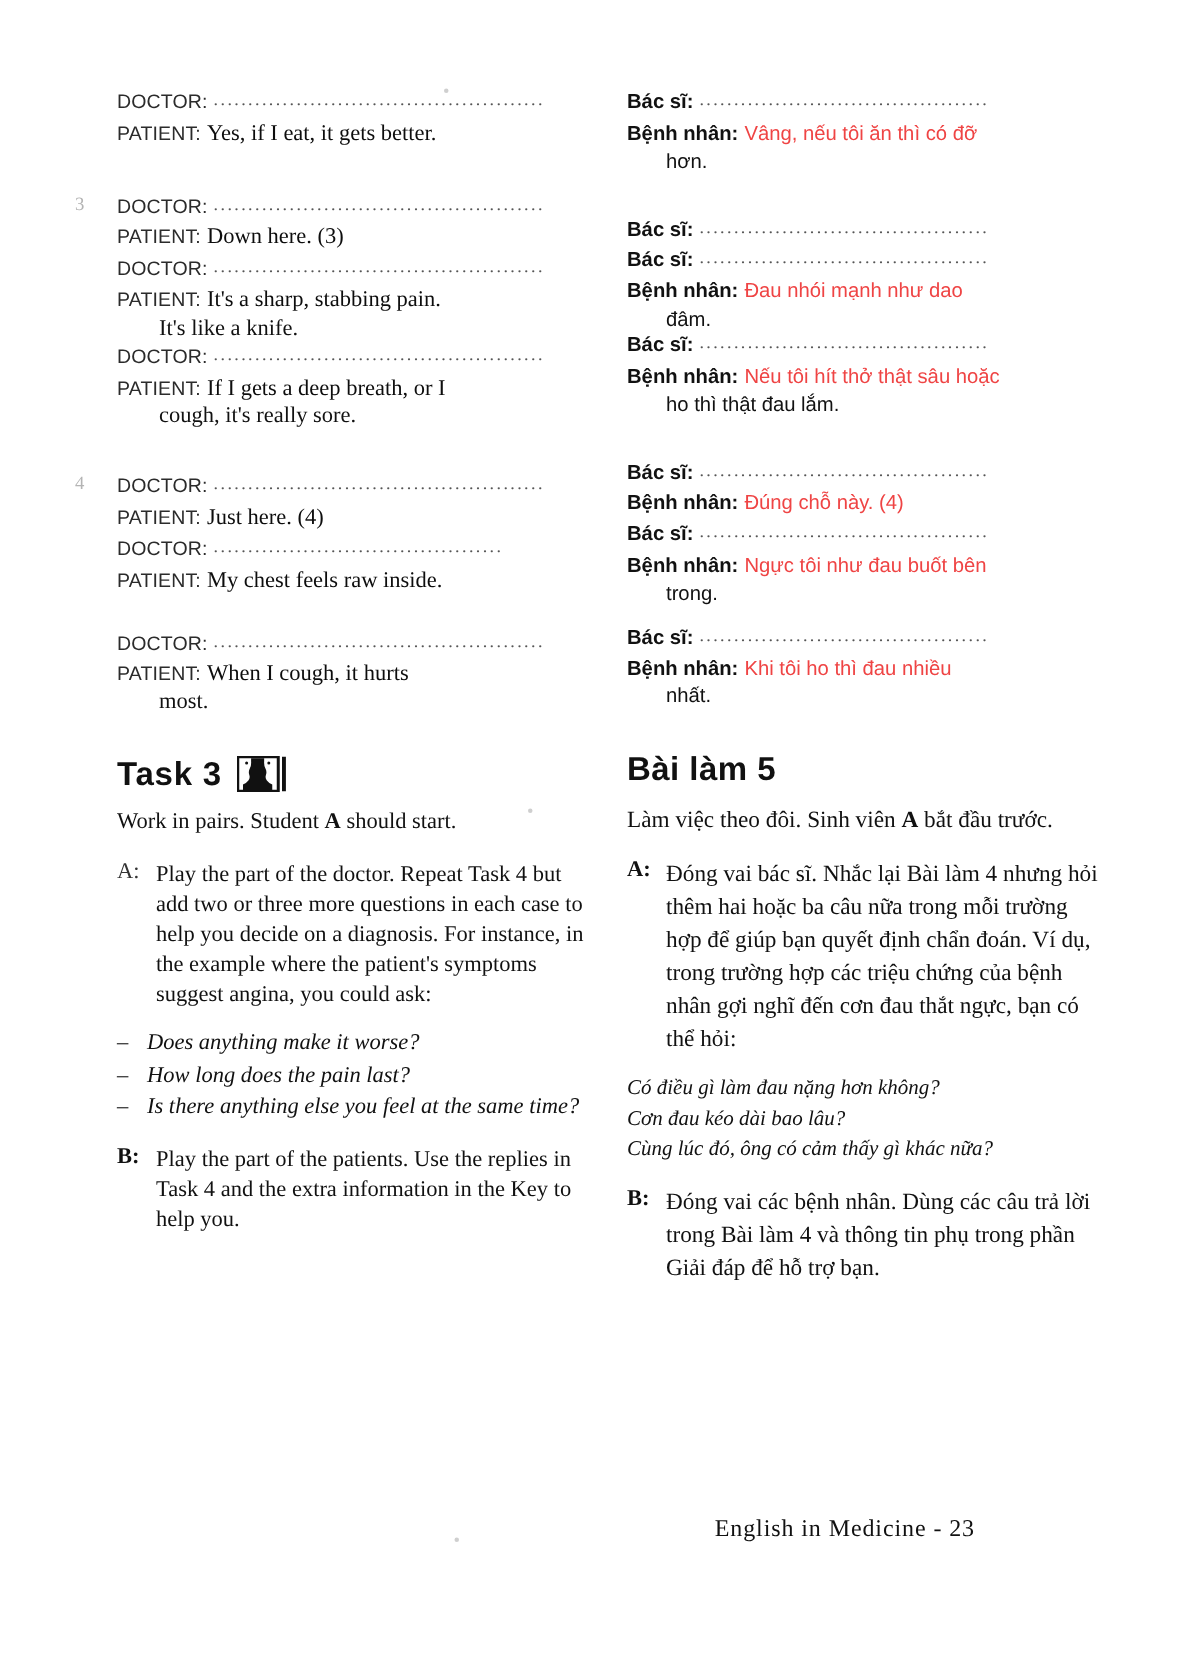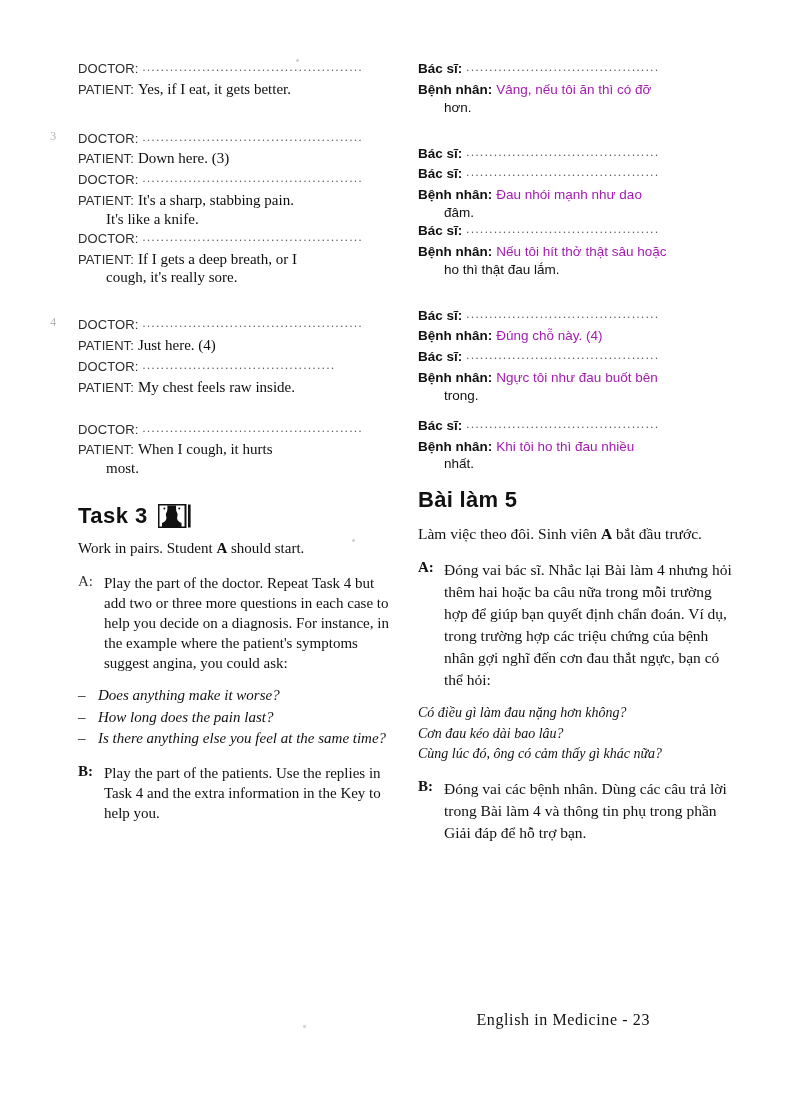--- a/index.html
+++ b/index.html
@@ -86,21 +86,21 @@
   }
 
   .reply-en {
     font-family: "Liberation Serif", serif;
     font-size: 15px;
     color: #0d0d0d;
   }
   .reply-vi {
     font-family: "Liberation Sans", sans-serif;
     font-size: 13.5px;
-    color: #a21caf;
+    color: #ef4444;
   }
   .cont-en {
     display: block;
     padding-left: 28px;
     font-family: "Liberation Serif", serif;
     font-size: 15px;
   }
   .cont-vi {
     display: block;
     padding-left: 26px;
@@ -123,21 +123,21 @@
     gap: 10px;
     margin-top: 26px;
     margin-bottom: 10px;
   }
   .task-head-vi {
     font-family: "Liberation Sans", sans-serif;
     font-weight: 700;
     font-size: 22px;
     letter-spacing: 0.3px;
     color: #111;
-    margin-top: 16px;
+    margin-top: 29px;
     margin-bottom: 10px;
   }
 
   .pair-icon {
     width: 34px;
     height: 24px;
     display: inline-block;
     position: relative;
   }
 

